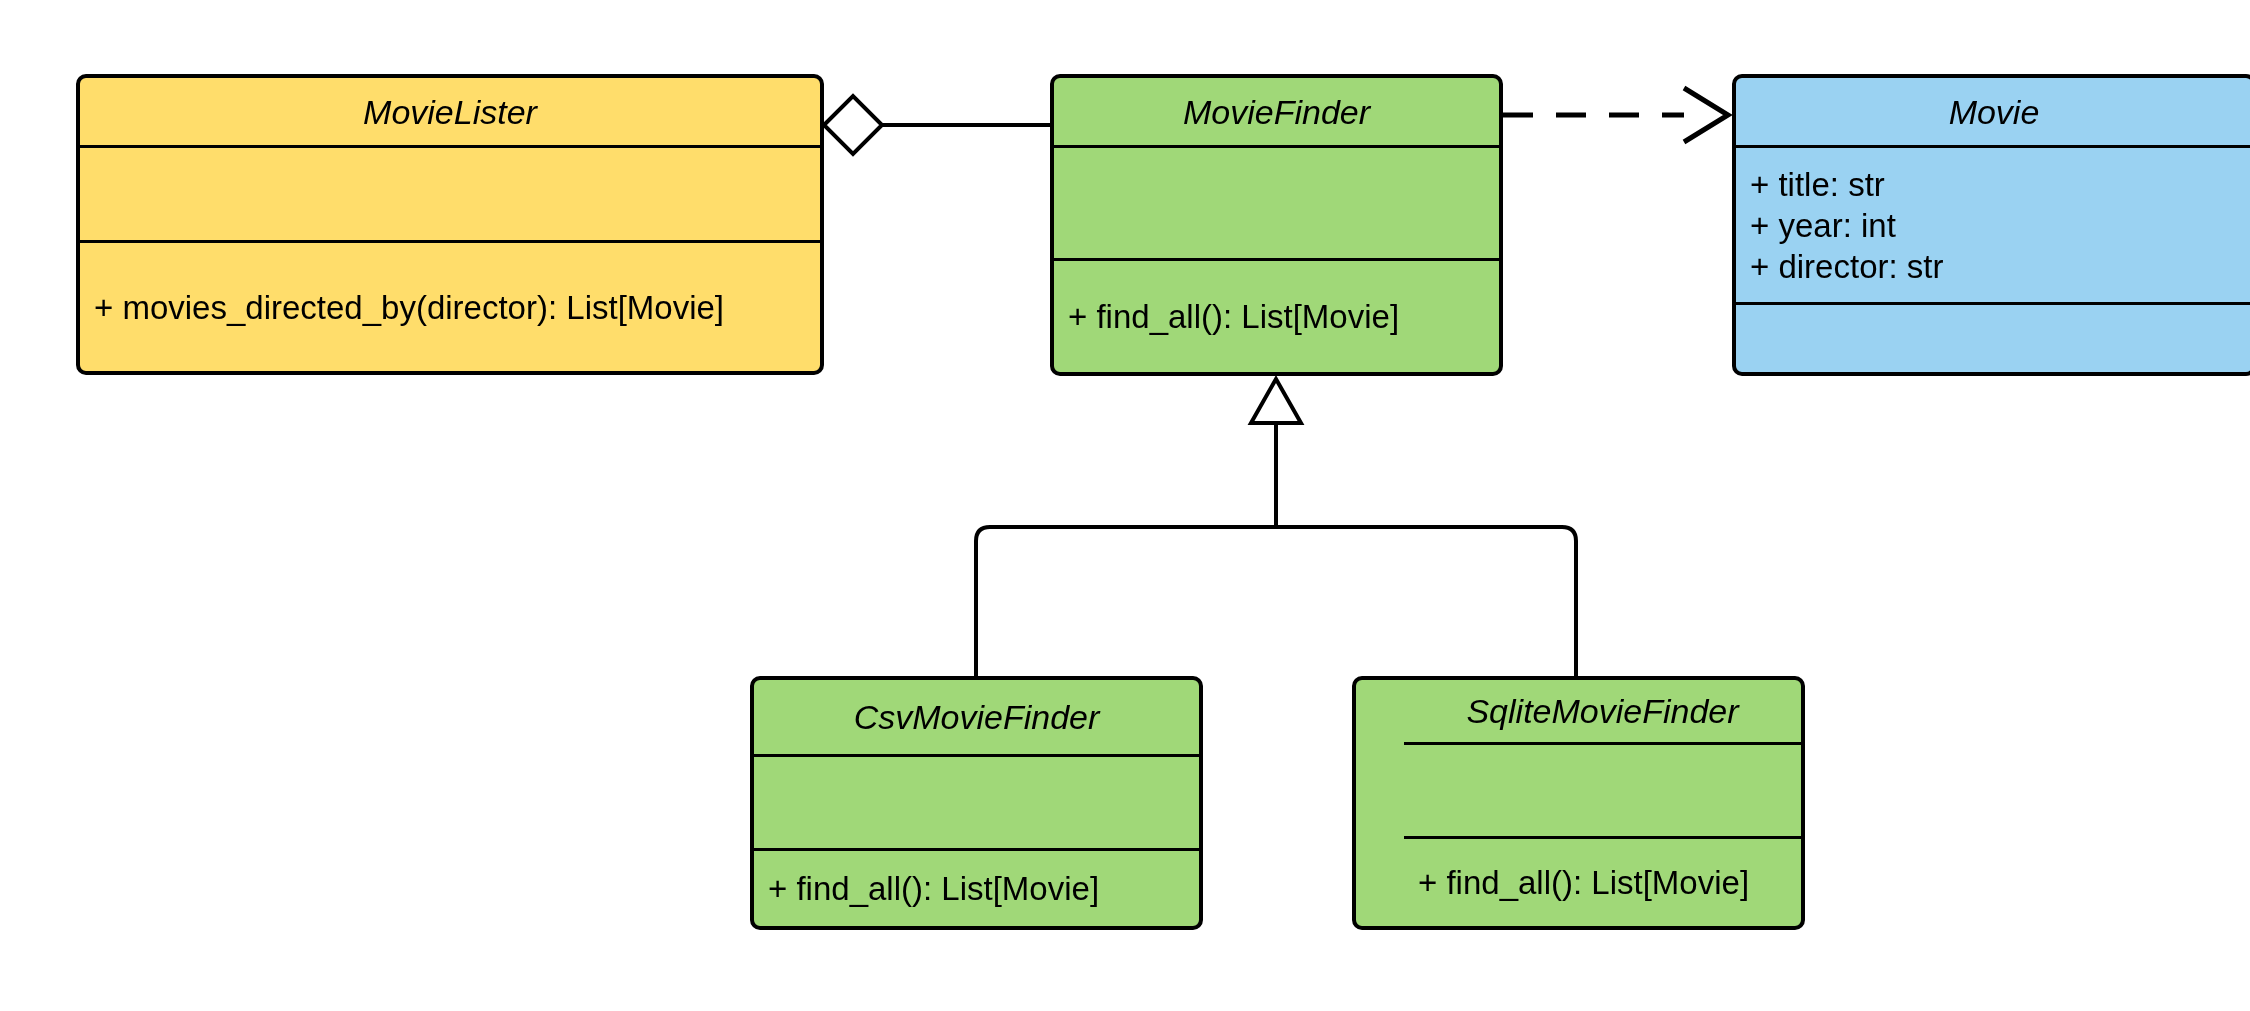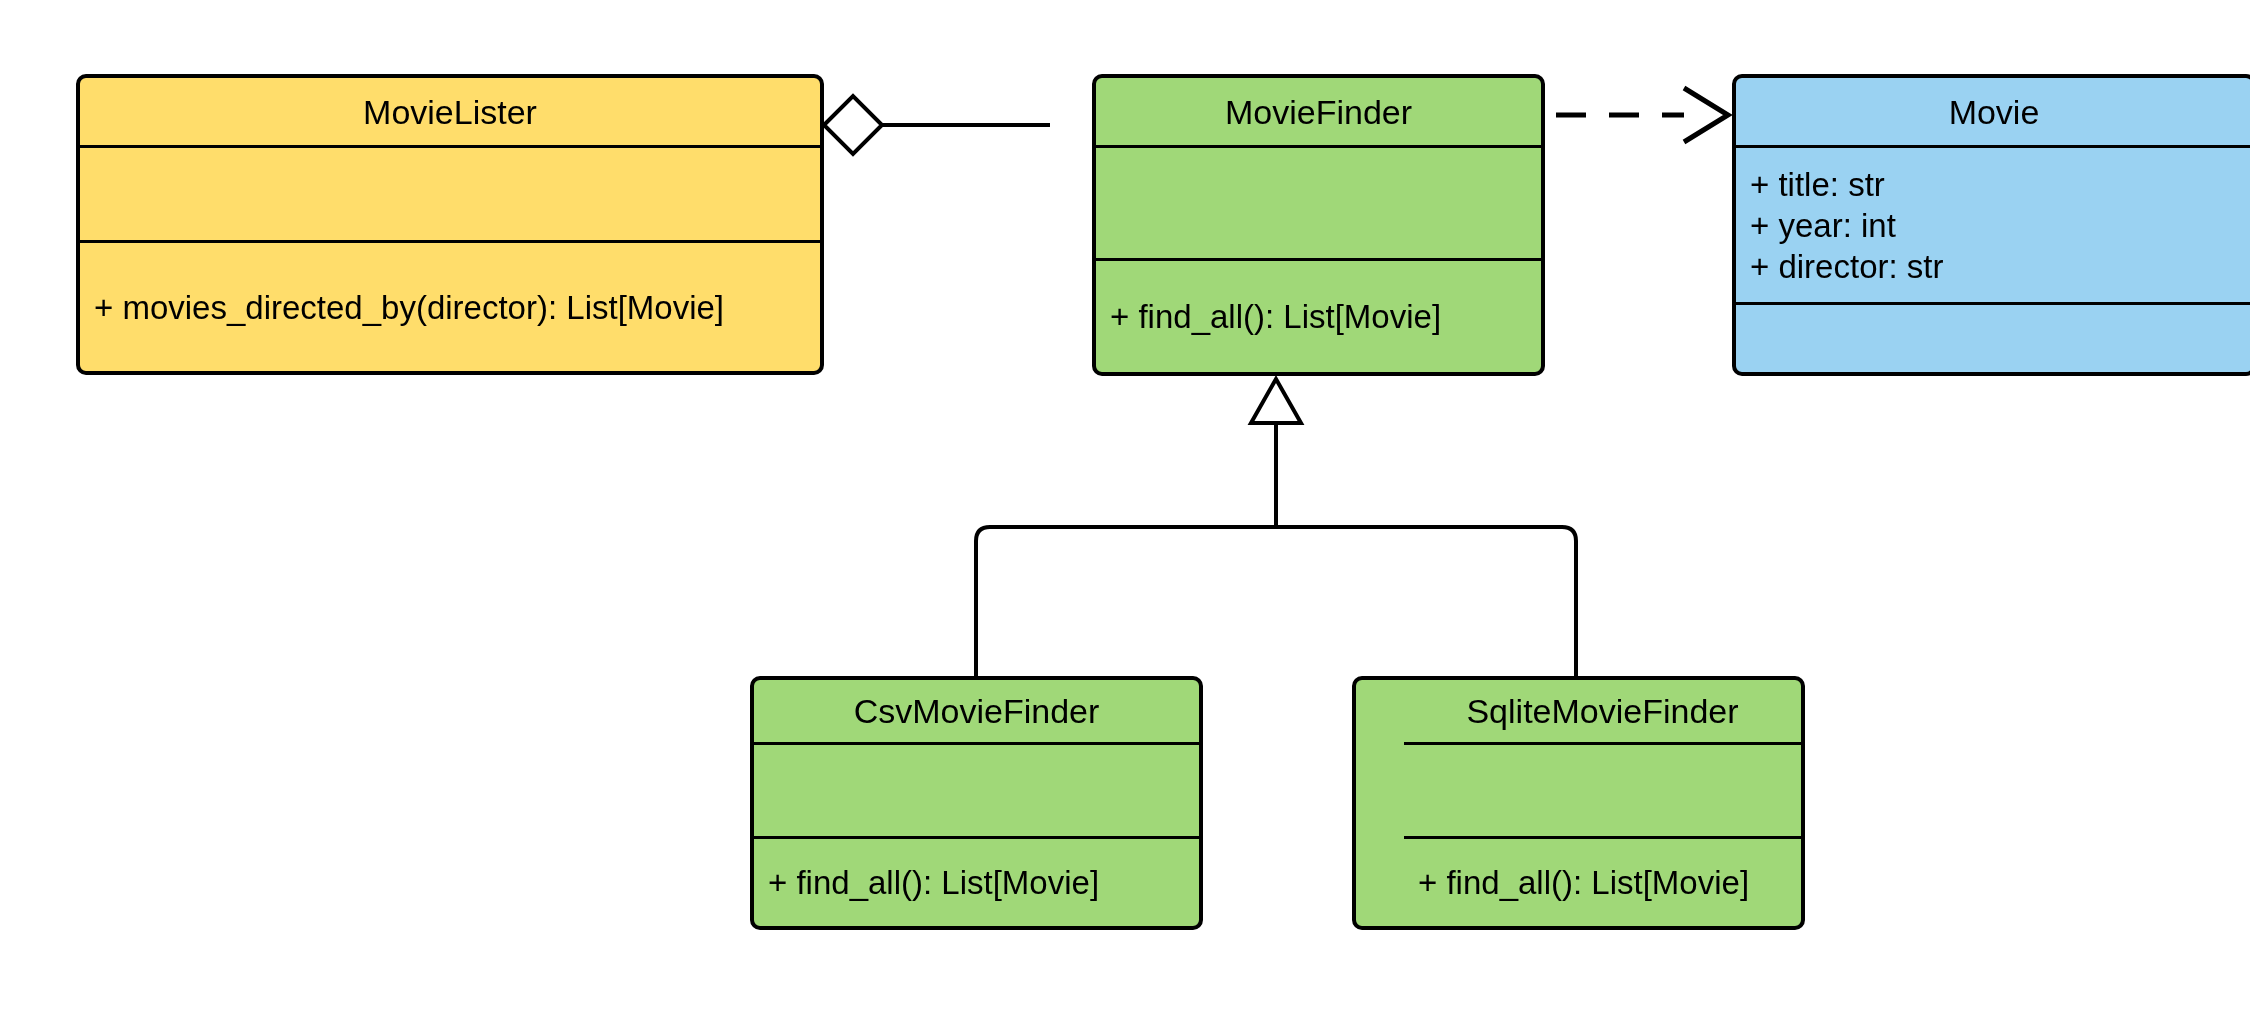--- a/index.html
+++ b/index.html
@@ -34,20 +34,21 @@
   }
   .uml-class .title {
     box-sizing: border-box;
     border-bottom: 3px solid #000000;
     display: flex;
     align-items: center;
     justify-content: center;
     font-size: 34px;
     line-height: 34px;
     white-space: nowrap;
+    font-style: italic;
   }
   .uml-class .section {
     box-sizing: border-box;
     display: flex;
     flex-direction: column;
     justify-content: center;
     padding-left: 14px;
     padding-right: 8px;
   }
   .uml-class .section.mid {
@@ -87,40 +88,40 @@
   </svg>
 
   <div class="uml-class" style="left: 76px; top: 74px; width: 748px; height: 301px; background: rgb(255, 221, 107);">
     <div class="title" style="height:70px;">MovieLister</div>
     <div class="section mid" style="height:95px;"></div>
     <div class="section last">
       <div class="member">+ movies_directed_by(director): List[Movie]</div>
     </div>
   </div>
 
-  <div class="uml-class" style="left: 1092px; top: 74px; width: 453px; height: 302px; background: rgb(160, 216, 120);">
+  <div class="uml-class" style="left: 1050px; top: 74px; width: 453px; height: 302px; background: rgb(160, 216, 120);">
     <div class="title" style="height:70px;">MovieFinder</div>
     <div class="section mid" style="height:113px;"></div>
     <div class="section last">
       <div class="member">+ find_all(): List[Movie]</div>
     </div>
   </div>
 
   <div class="uml-class" style="left: 1732px; top: 74px; width: 524px; height: 302px; background: rgb(154, 210, 242);">
     <div class="title" style="height:70px;">Movie</div>
     <div class="section mid" style="height:157px;">
       <div class="member">+ title: str</div>
       <div class="member">+ year: int</div>
       <div class="member">+ director: str</div>
     </div>
     <div class="section last"></div>
   </div>
 
   <div class="uml-class" style="left: 750px; top: 676px; width: 453px; height: 254px; background: rgb(160, 216, 120);">
-    <div class="title" style="height:65px;">CsvMovieFinder</div>
+    <div class="title" style="height:77px;">CsvMovieFinder</div>
     <div class="section mid" style="height:94px;"></div>
     <div class="section last">
       <div class="member">+ find_all(): List[Movie]</div>
     </div>
   </div>
 
   <div class="uml-class" style="left: 1352px; top: 676px; width: 453px; height: 254px; background: rgb(160, 216, 120); padding-left: 48px;">
     <div class="title" style="height:65px;">SqliteMovieFinder</div>
     <div class="section mid" style="height:94px;"></div>
     <div class="section last">

